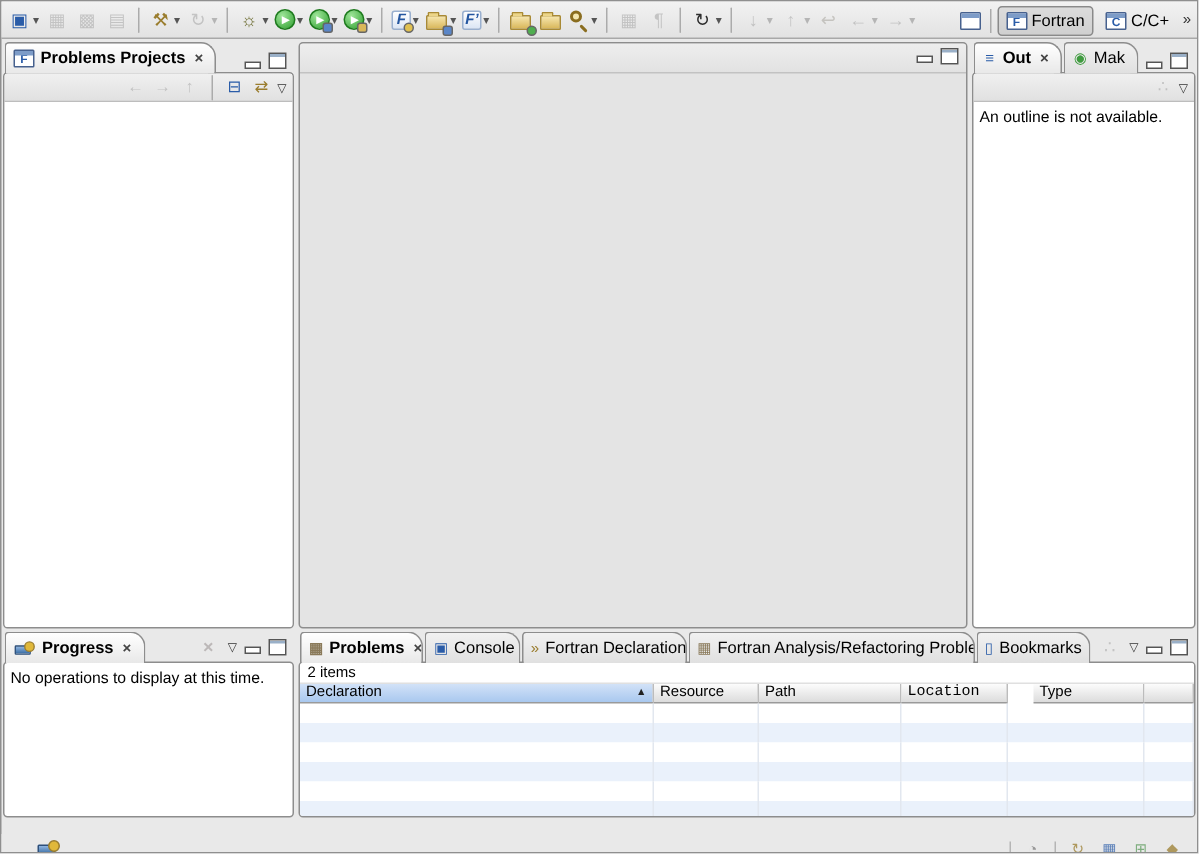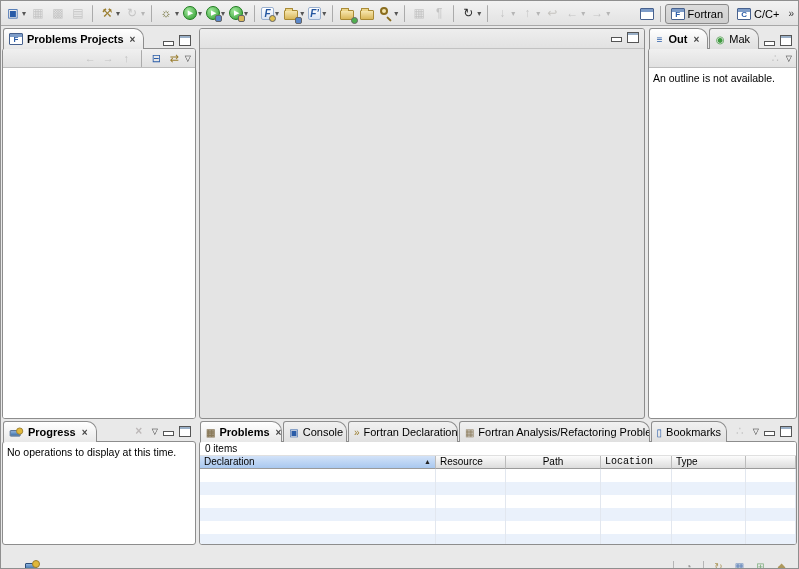--- a/index.html
+++ b/index.html
@@ -85,21 +85,21 @@
   .estrip { height:20px; background:linear-gradient(#eeeeee,#e2e2e2); border-bottom:1px solid #c2c2c2;
             display:flex; align-items:center; }
 
   
   .items-bar { height:14px; background:#fff; font-size:10px; padding:1px 5px; border-bottom:1px solid #e0e0e0; }
   .tbl-head { display:flex; height:13px; font-size:10px; }
   .th { padding:0 4px; background:linear-gradient(#fcfcfc,#dcdcdc); border-right:1px solid #bcbcbc;
         border-bottom:1px solid #9a9a9a; white-space:nowrap; overflow:hidden; line-height:12px; }
   .th.selcol { background:linear-gradient(#d2e2f8,#a9c8ef); display:flex; justify-content:space-between; align-items:center; }
   .sort { font-size:7px; color:#222; }
-  .w0{width:236px;} .w1{width:70px;} .w2{width:95px;text-align:center;} .w3{width:71px;font-family:Liberation Mono, monospace;} .w4{width:74px;} .wf{flex:1;}
+  .w0{width:236px;} .w1{width:70px;} .w2{width:95px;} .w3{width:71px;font-family:Liberation Mono, monospace;} .w4{width:74px;margin-left:17px;} .wf{flex:1;}
   .trow { display:flex; height:13px; background:#fff; }
   .trow.alt { background:#eaf1fb; }
   .tc { border-right:1px solid #e2e7ef; height:100%; }
 
   
   .statusbar { position:absolute; left:1px; right:1px; bottom:1px; height:12px; background:#e9e9e9;
                display:flex; align-items:flex-start; overflow:hidden; }
   .st-left { position:relative; width:15px; height:10px; margin:4px 0 0 24px; }
   .st-left::before { content:""; position:absolute; left:0; top:3px; width:10px; height:5px;
                background:linear-gradient(#8fb4e0,#3a6ea5); border:1px solid #2d4f7a; border-radius:1px; }
@@ -365,21 +365,21 @@
         <span>Bookmarks</span>
       </div>
       <span class="winbtns">
         <span class="ic c-gray dis">∴</span>
         <span class="menu-ch">▽</span>
         <span class="wmin"></span>
         <span class="wmax"></span>
       </span>
     </div>
     <div class="pbody">
-      <div class="items-bar">0 items</div>
+      <div class="items-bar">2 items</div>
       <div class="tbl-head">
         <div class="th selcol w0">
           <span>Declaration</span>
           <span class="sort">▲</span>
         </div>
         <div class="th w1">Resource</div>
         <div class="th w2">Path</div>
         <div class="th w3">Location</div>
         <div class="th w4">Type</div>
         <div class="th wf"></div>

